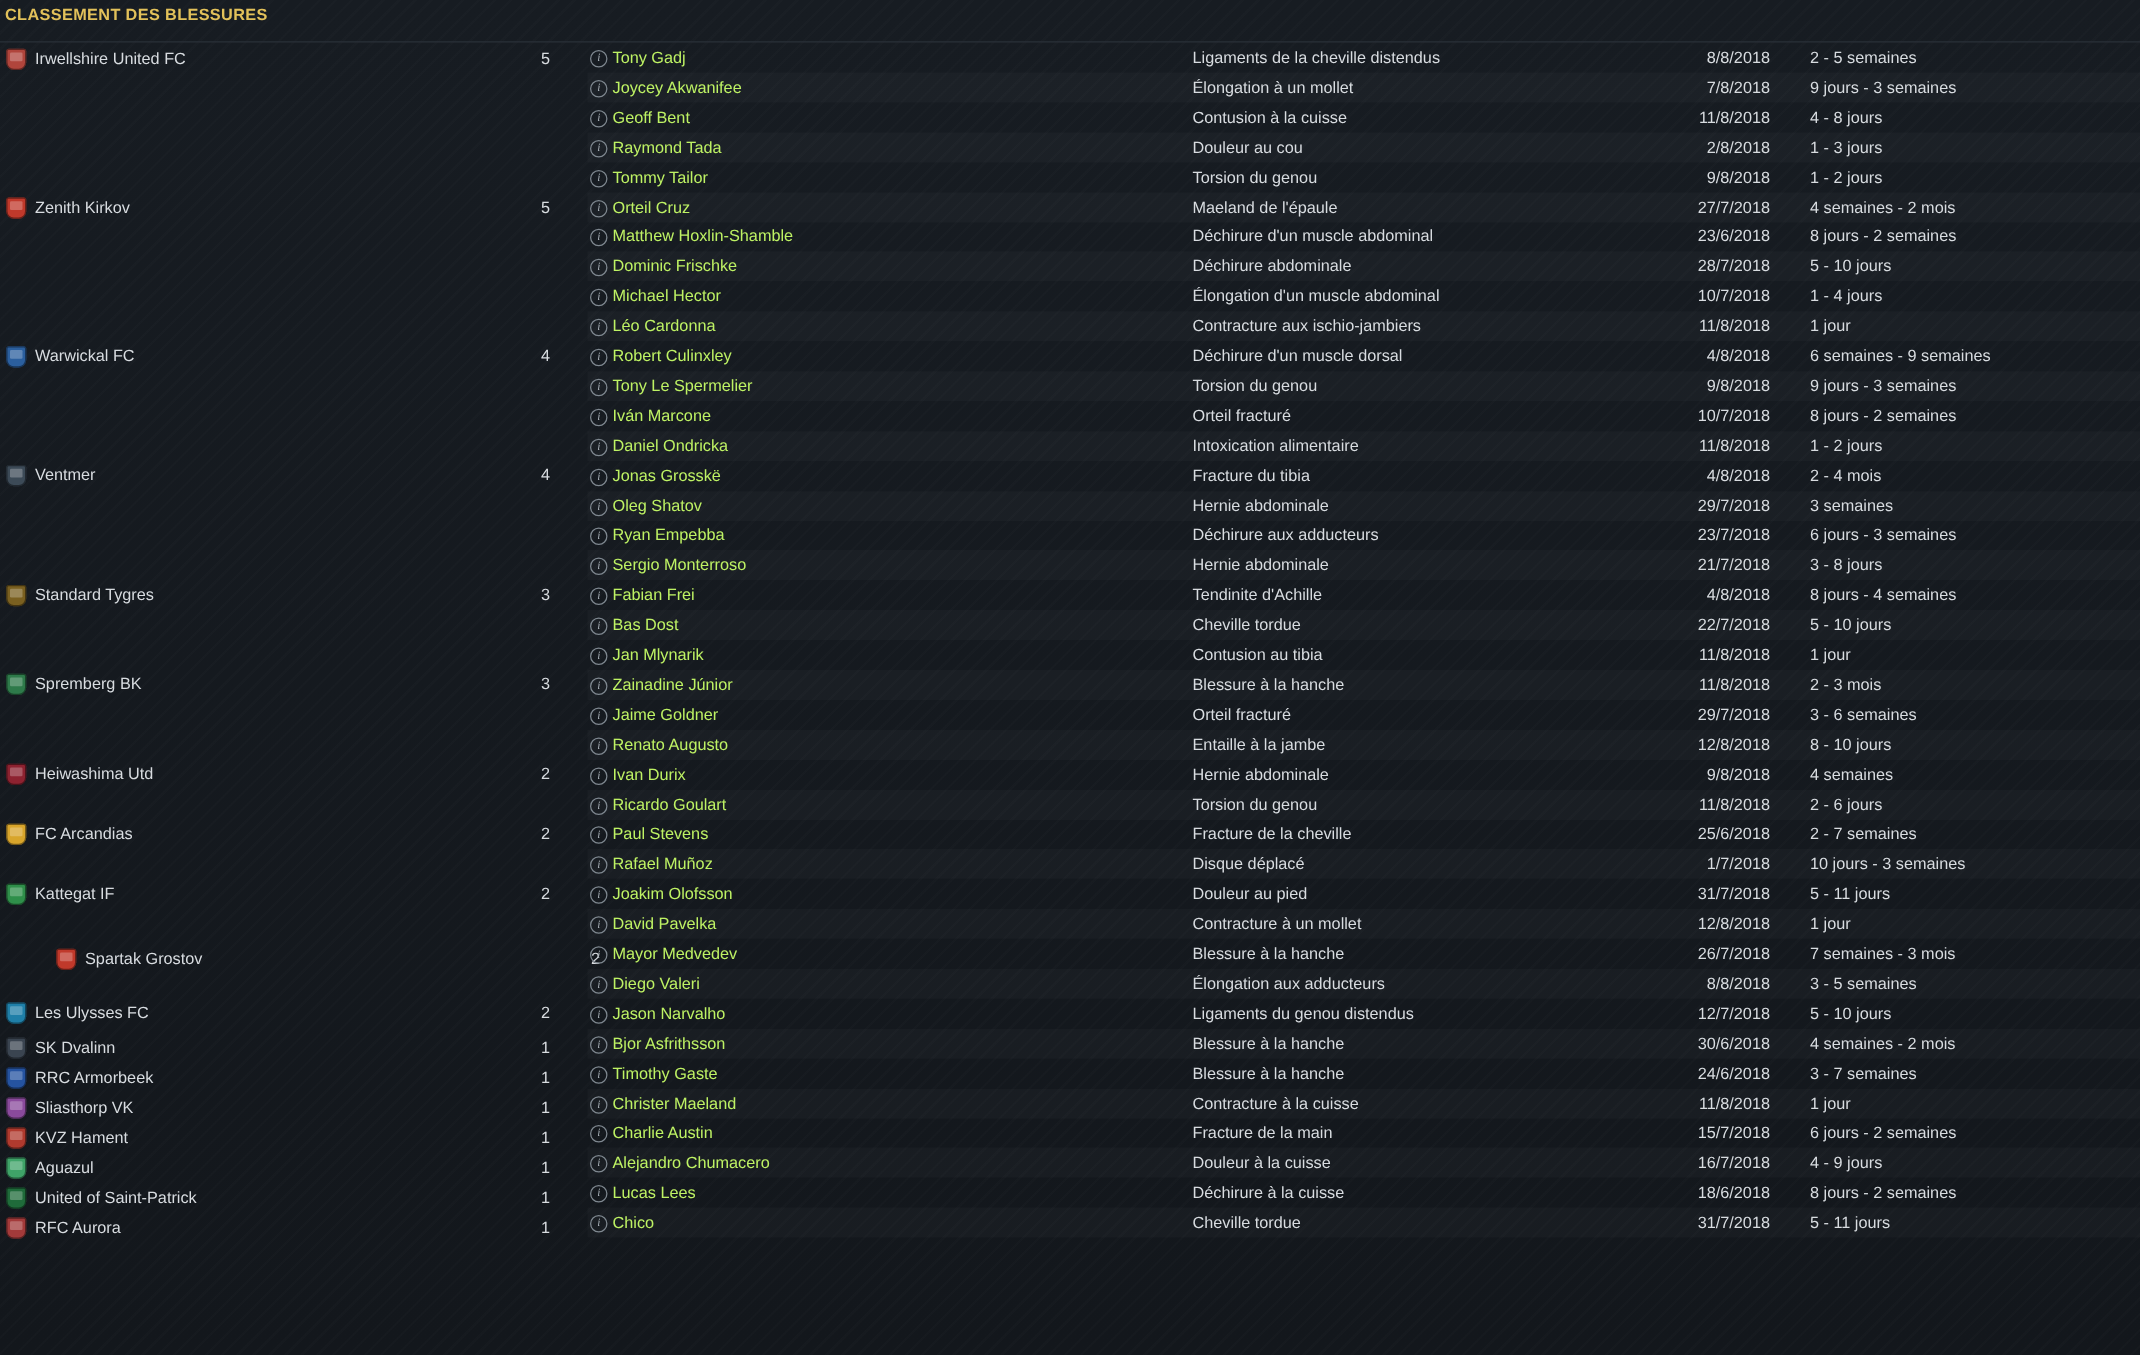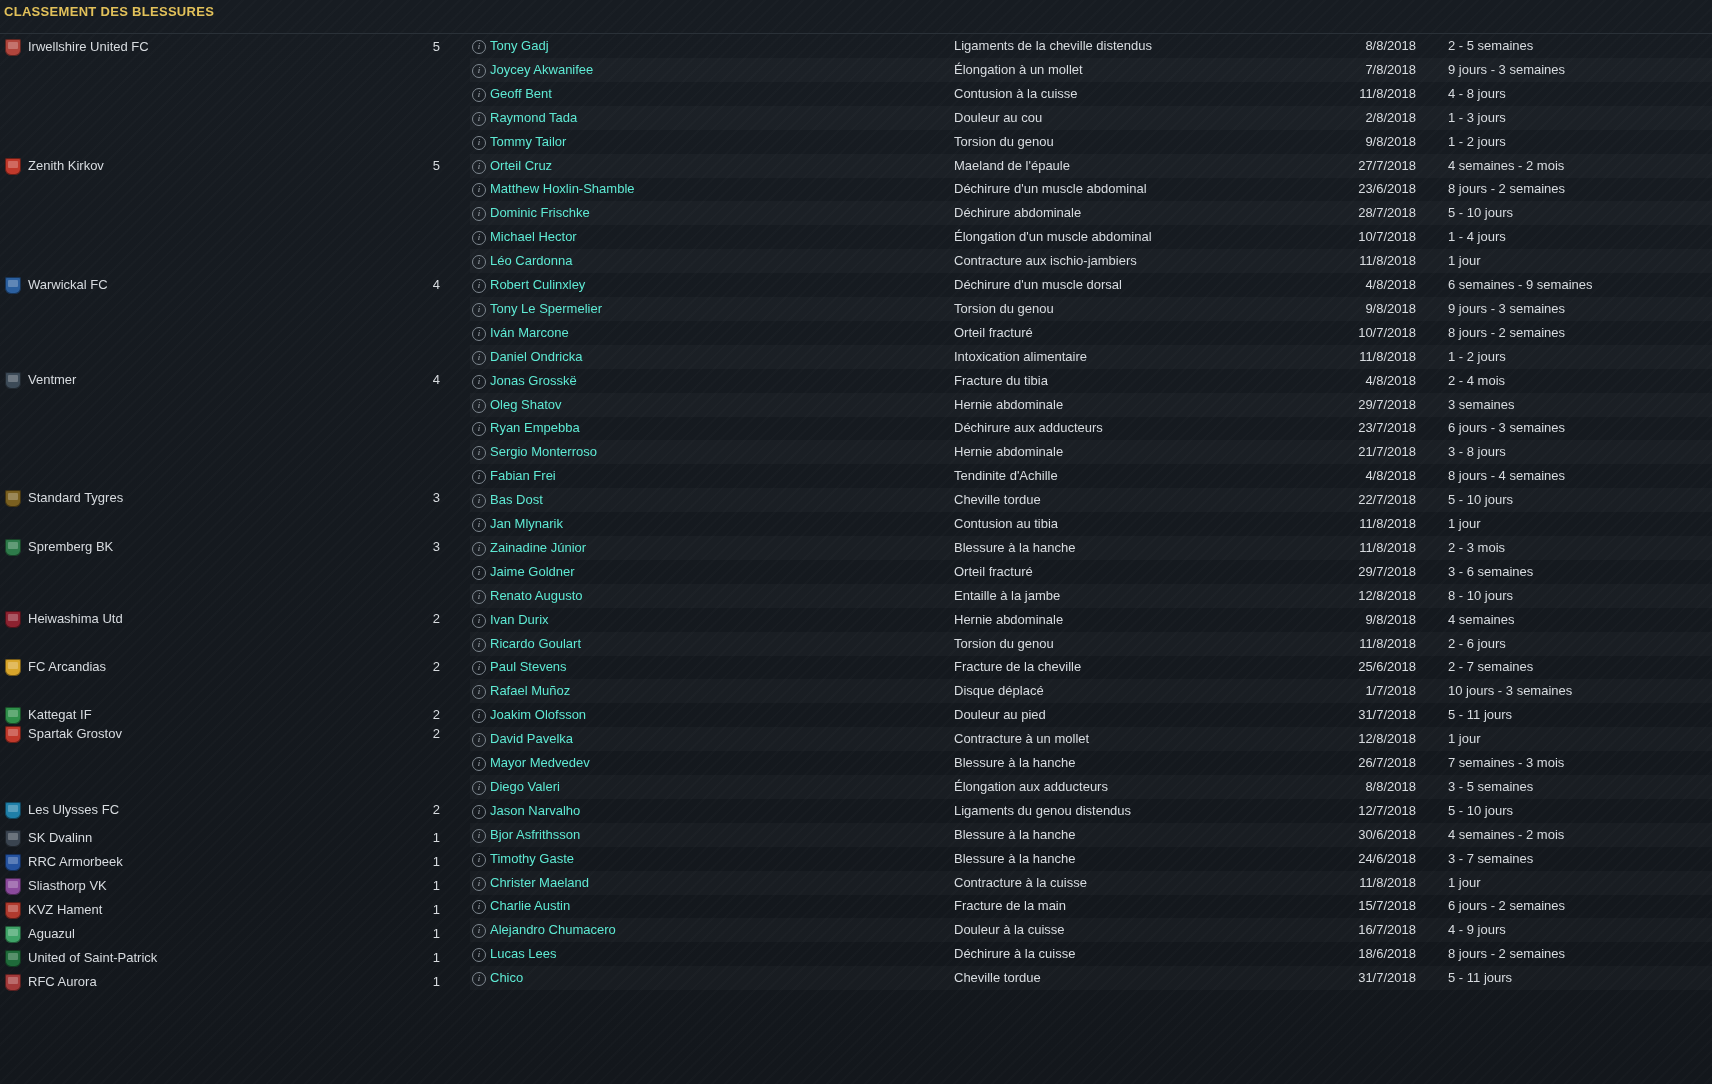--- a/index.html
+++ b/index.html
@@ -154,21 +154,21 @@
     font-size: 9px;
     line-height: 11px;
     text-align: center;
     font-family: "Liberation Serif", serif;
     font-style: italic;
   }
   .p-name {
     position: absolute;
     left: 20px;
     white-space: nowrap;
-    color: #5eead4;
+    color: #bef264;
   }
   .p-injury {
     position: absolute;
     left: 484px;
     white-space: nowrap;
     color: #d8dce0;
   }
   .p-date {
     position: absolute;
     left: 880px;
@@ -208,21 +208,21 @@
       <div class="team-row" style="top: 238px;">
         <span class="crest" style="background: rgb(43, 95, 158);"></span>
         <span class="team-name">Warwickal FC</span>
         <span class="team-count">4</span>
       </div>
       <div class="team-row" style="top: 333px;">
         <span class="crest" style="background: rgb(60, 74, 87);"></span>
         <span class="team-name">Ventmer</span>
         <span class="team-count">4</span>
       </div>
-      <div class="team-row" style="top: 429px; margin-top: 22px;">
+      <div class="team-row" style="top: 429px;">
         <span class="crest" style="background: rgb(122, 96, 32);"></span>
         <span class="team-name">Standard Tygres</span>
         <span class="team-count">3</span>
       </div>
       <div class="team-row" style="top: 500px;">
         <span class="crest" style="background: rgb(46, 122, 74);"></span>
         <span class="team-name">Spremberg BK</span>
         <span class="team-count">3</span>
       </div>
       <div class="team-row" style="top: 572px;">
@@ -233,21 +233,21 @@
       <div class="team-row" style="top: 620px;">
         <span class="crest" style="background: rgb(216, 165, 43);"></span>
         <span class="team-name">FC Arcandias</span>
         <span class="team-count">2</span>
       </div>
       <div class="team-row" style="top: 668px;">
         <span class="crest" style="background: rgb(47, 143, 74);"></span>
         <span class="team-name">Kattegat IF</span>
         <span class="team-count">2</span>
       </div>
-      <div class="team-row" style="top: 687px;">
+      <div class="team-row" style="top: 720px; margin-left: 40px;">
         <span class="crest" style="background: rgb(192, 57, 43);"></span>
         <span class="team-name">Spartak Grostov</span>
         <span class="team-count">2</span>
       </div>
       <div class="team-row" style="top: 763px;">
         <span class="crest" style="background: rgb(31, 127, 168);"></span>
         <span class="team-name">Les Ulysses FC</span>
         <span class="team-count">2</span>
       </div>
       <div class="team-row" style="top: 791px;">

